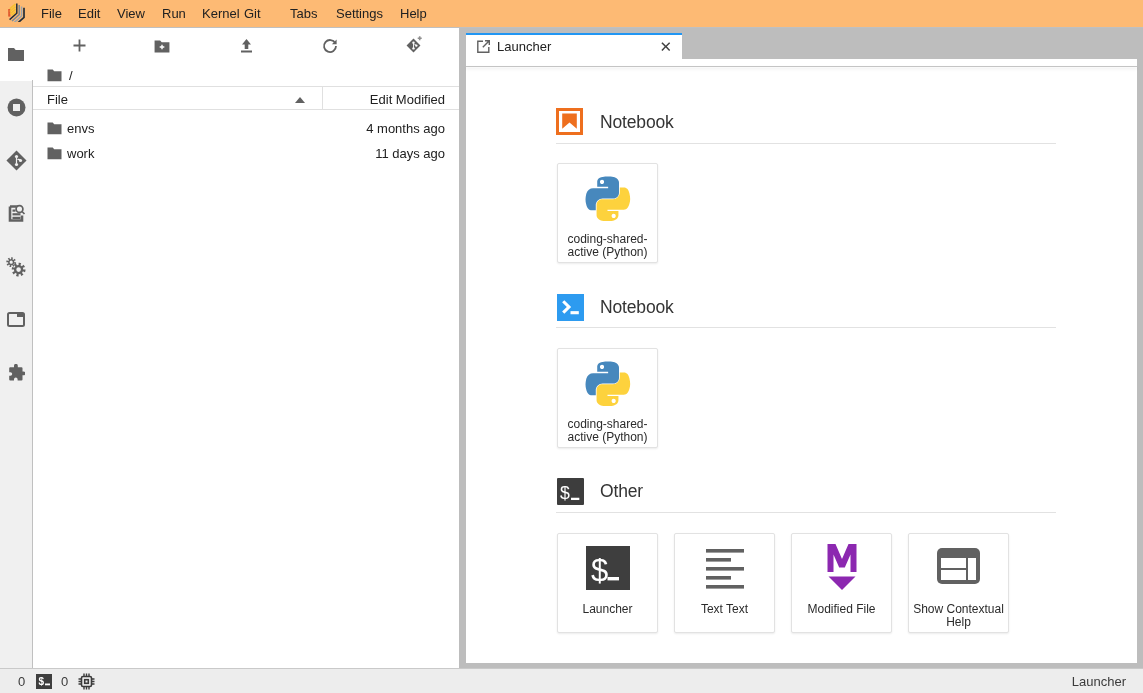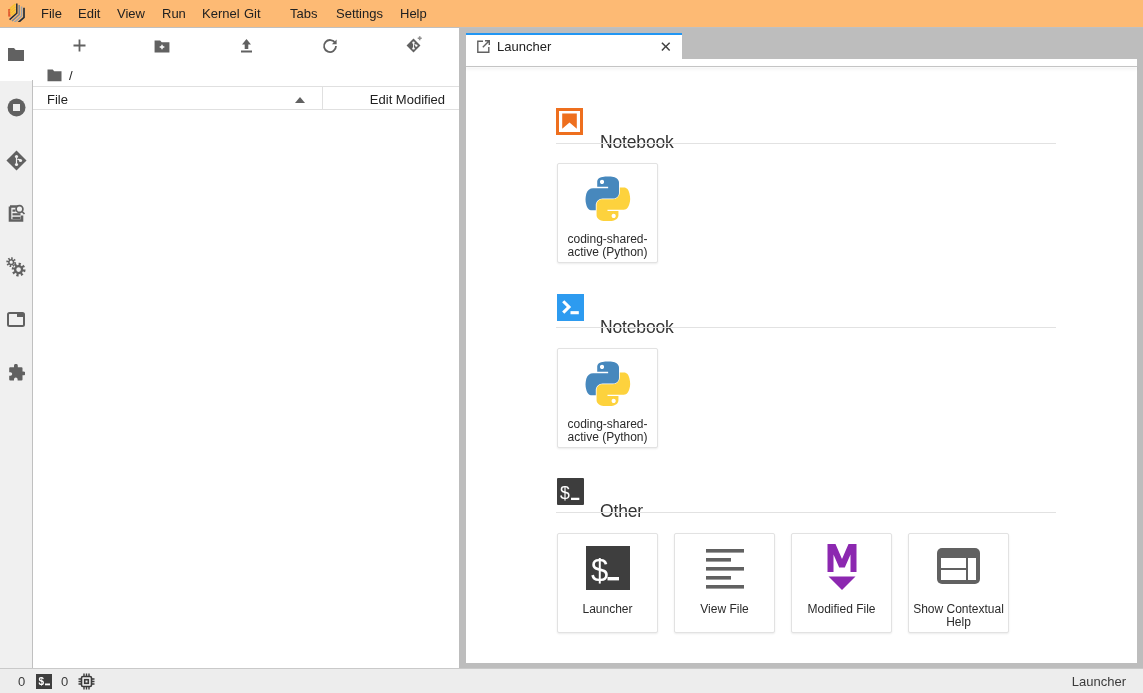--- a/index.html
+++ b/index.html
@@ -36,21 +36,21 @@
 #dock { position:absolute; left:459px; top:28px; width:684px; height:640px; background:#bdbdbd; }
 #tab { position:absolute; left:7px; top:5px; width:216px; height:26px; background:#fff; border-top:2px solid #2196f3; }
 #tab .ticon { position:absolute; left:10px; top:4px; }
 #tab .tlabel { position:absolute; left:31px; top:4px; font-size:13px; color:#212121; }
 #tab .tclose { position:absolute; right:10px; top:3px; font-size:15px; color:#424242; }
 #panel { position:absolute; left:7px; top:31px; width:671px; height:604px; background:#fff; }
 #panel .topline { position:absolute; left:0; top:7px; width:671px; height:1px; background:#c4c4c4; box-shadow:0 2px 3px rgba(0,0,0,0.12); }
 
 
 .sec-icon { position:absolute; width:27px; height:27px; }
-.sec-title { position:absolute; font-size:17.5px; letter-spacing:-0.15px; color:#343434;margin-top:20px; }
+.sec-title { position:absolute; font-size:17.5px; letter-spacing:-0.15px; color:#343434; }
 .sec-rule { position:absolute; width:500px; height:1px; background:#e2e2e2; }
 .card { position:absolute; width:101px; height:100px; background:#fff; border:1px solid #e2e2e2; border-radius:2px; box-shadow:0 1px 2px rgba(0,0,0,0.08); }
 .card .clabel { position:absolute; left:0; top:69px; width:99px; text-align:center; font-size:12px; line-height:13px; color:#2b2b2b; }
 .card .cicon { position:absolute; left:0; top:11px; width:99px; display:flex; justify-content:center; }
 
 
 #status { position:absolute; left:0; top:668px; width:1143px; height:25px; background:#ededed; border-top:1px solid #c9c9c9; font-size:13px; color:#3b3b3b; }
 #status .l { position:absolute; top:5px; }
 #status .r { position:absolute; right:17px; top:5px; }
 </style>
@@ -165,20 +165,34 @@
     <span>/</span>
   </div>
   <div id="fb-head">
     <span class="name">File</span>
     <svg class="abs" style="left:262px;top:10px" width="10" height="6" viewBox="0 0 10 6">
         <path fill="#616161" d="M5 0 L10 6 H0z"></path>
       </svg>
     <span class="vline"></span>
     <span class="lm">Edit Modified</span>
   </div>
+  <div class="fb-row" style="top:88px">
+    <svg width="15" height="13" viewBox="0 0 15 13">
+        <path fill="#616161" d="M0.5 0.5h5.2l1.5 1.8H14.5v10H0.5z"></path>
+      </svg>
+    <span class="fname">envs</span>
+      <span class="fdate">4 months ago</span>
+  </div>
+  <div class="fb-row" style="top:113px">
+    <svg width="15" height="13" viewBox="0 0 15 13">
+        <path fill="#616161" d="M0.5 0.5h5.2l1.5 1.8H14.5v10H0.5z"></path>
+      </svg>
+    <span class="fname">work</span>
+      <span class="fdate">11 days ago</span>
+  </div>
 </div>
 
 <div id="dock">
   <div id="tab">
     <svg class="ticon" width="15" height="15" viewBox="0 0 15 15">
         <path d="M12.8 8 V13.3 H1.8 V2.3 H7" fill="none" stroke="#616161" stroke-width="1.4"></path>
         <path d="M9 1.7 H13.3 V6 M13 2 L6.8 8.2" fill="none" stroke="#616161" stroke-width="1.4"></path>
       </svg>
     <span class="tlabel">Launcher</span>
     <span class="tclose">✕</span>
@@ -244,21 +258,21 @@
       <svg width="44" height="44" viewBox="0 0 44 44">
     <g fill="#616161">
       <rect x="3" y="3" width="38" height="3.6"></rect>
       <rect x="3" y="12" width="25" height="3.6"></rect>
       <rect x="3" y="21" width="38" height="3.6"></rect>
       <rect x="3" y="30" width="25" height="3.6"></rect>
       <rect x="3" y="39" width="38" height="3.6"></rect>
     </g>
   </svg>
     </div>
-  <div class="clabel">View File</div>
+  <div class="clabel">Text Text</div>
 </div>
 <div class="card" style="left:791px;top:533px">
   <div class="cicon" style="top:9px">
       <svg width="48" height="48" viewBox="0 0 48 48">
     <g fill="#8c28b0">
     <path d="M9.5 29 V1 H17.5 L24 16 L30.5 1 H38.5 V29 H32.5 V11.5 L26.8 24.5 H21.2 L15.5 11.5 V29 Z"></path>
     <path d="M10.5 33.5 H37.5 L24 47 Z"></path>
     </g>
   </svg>
     </div>

